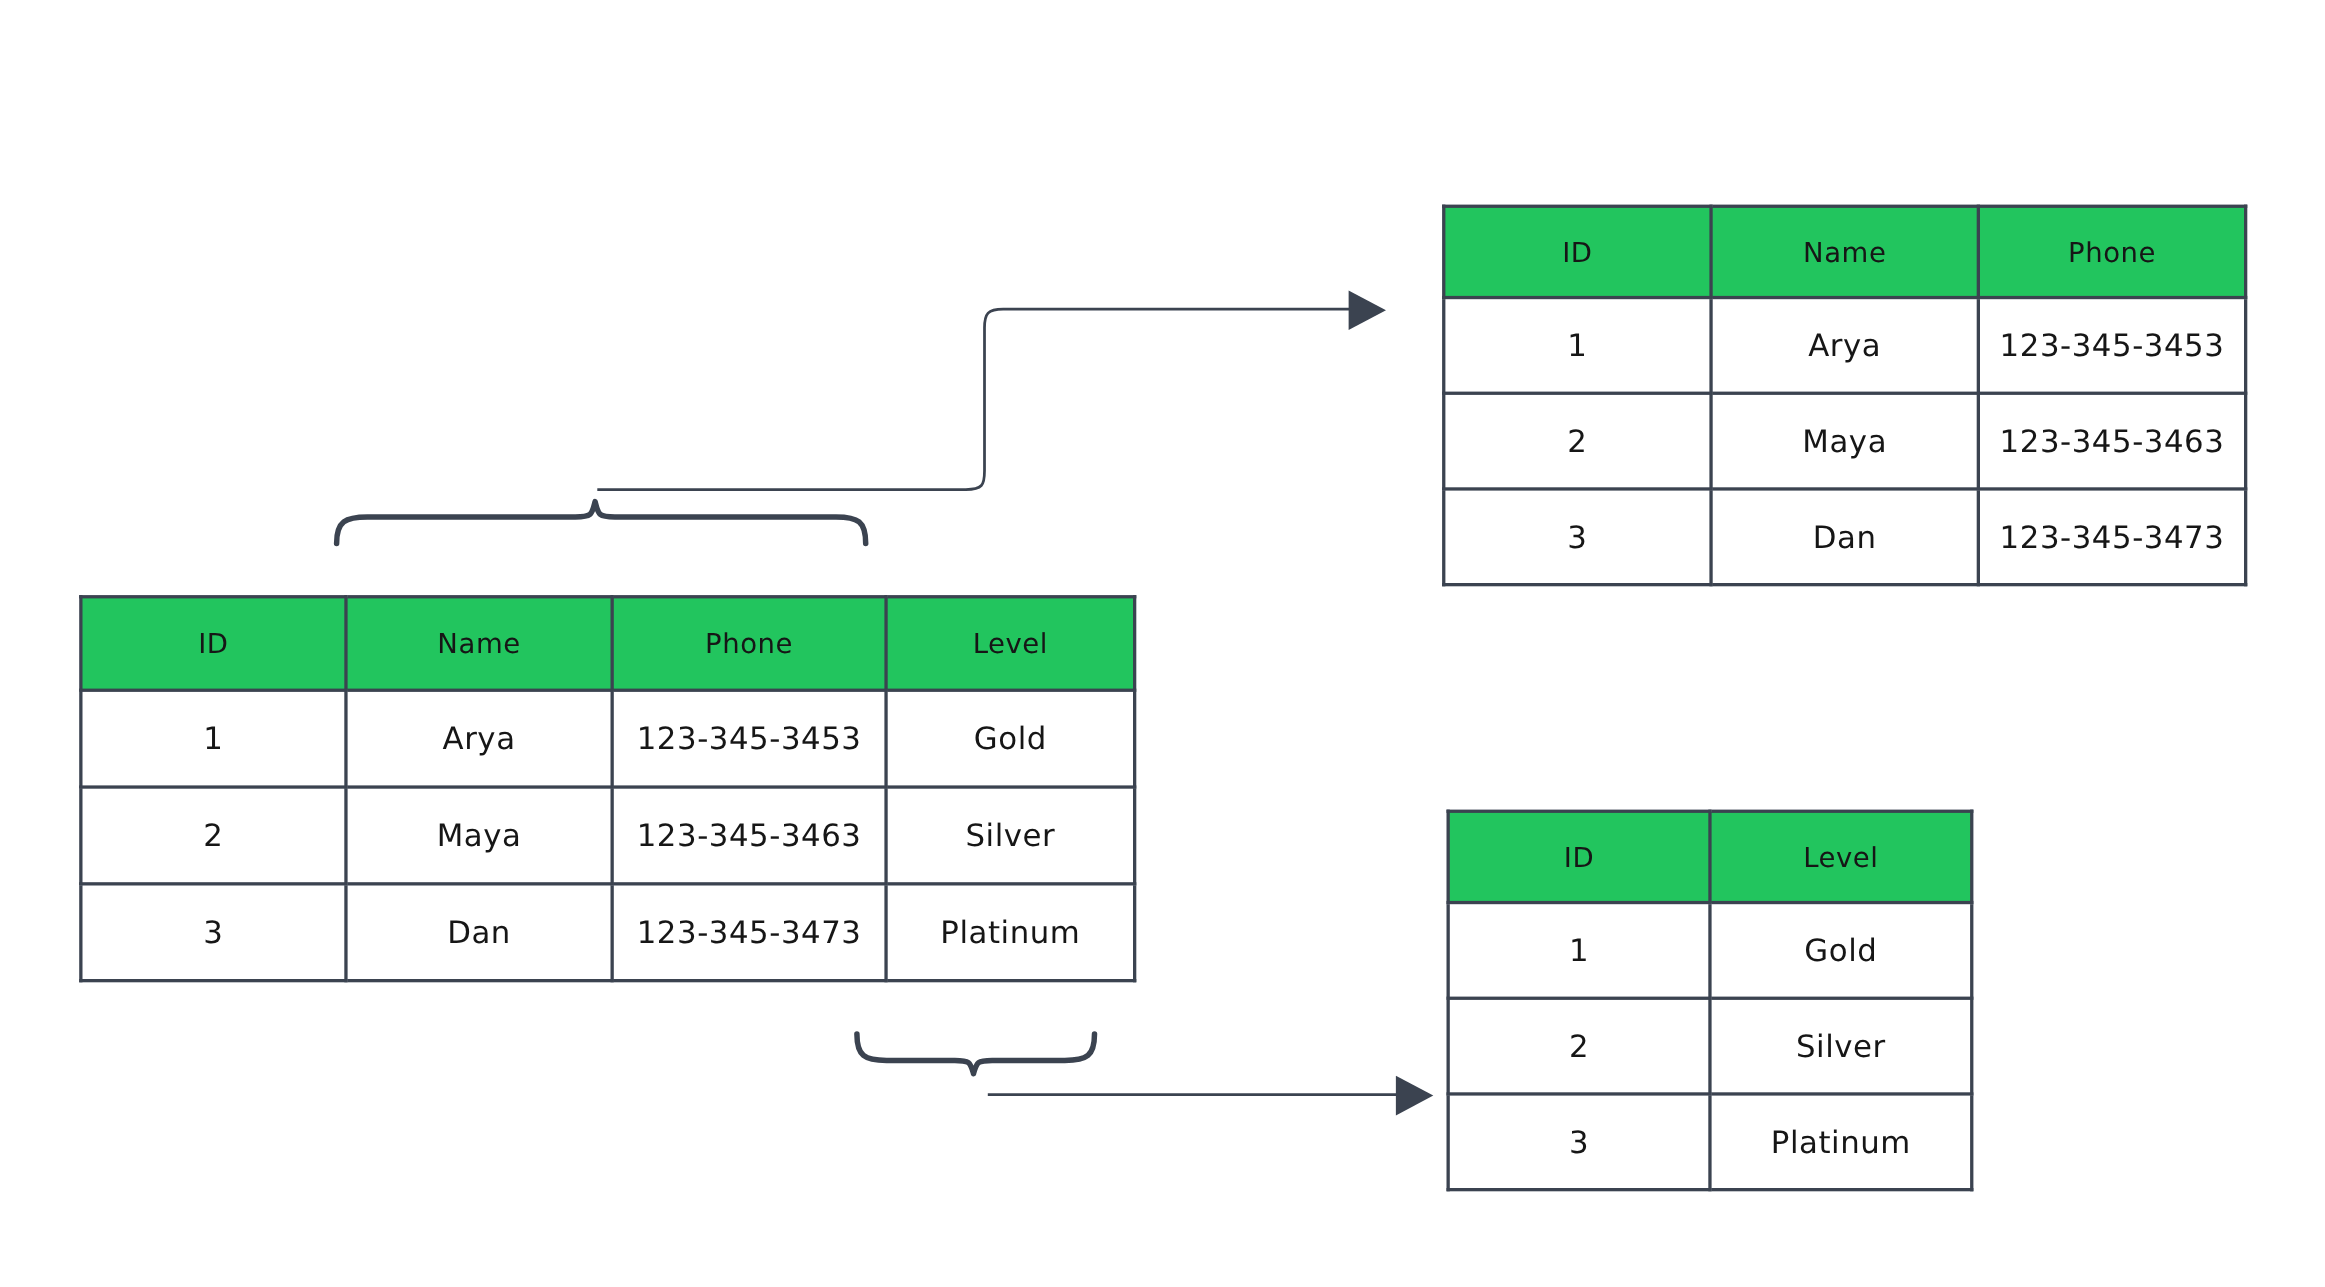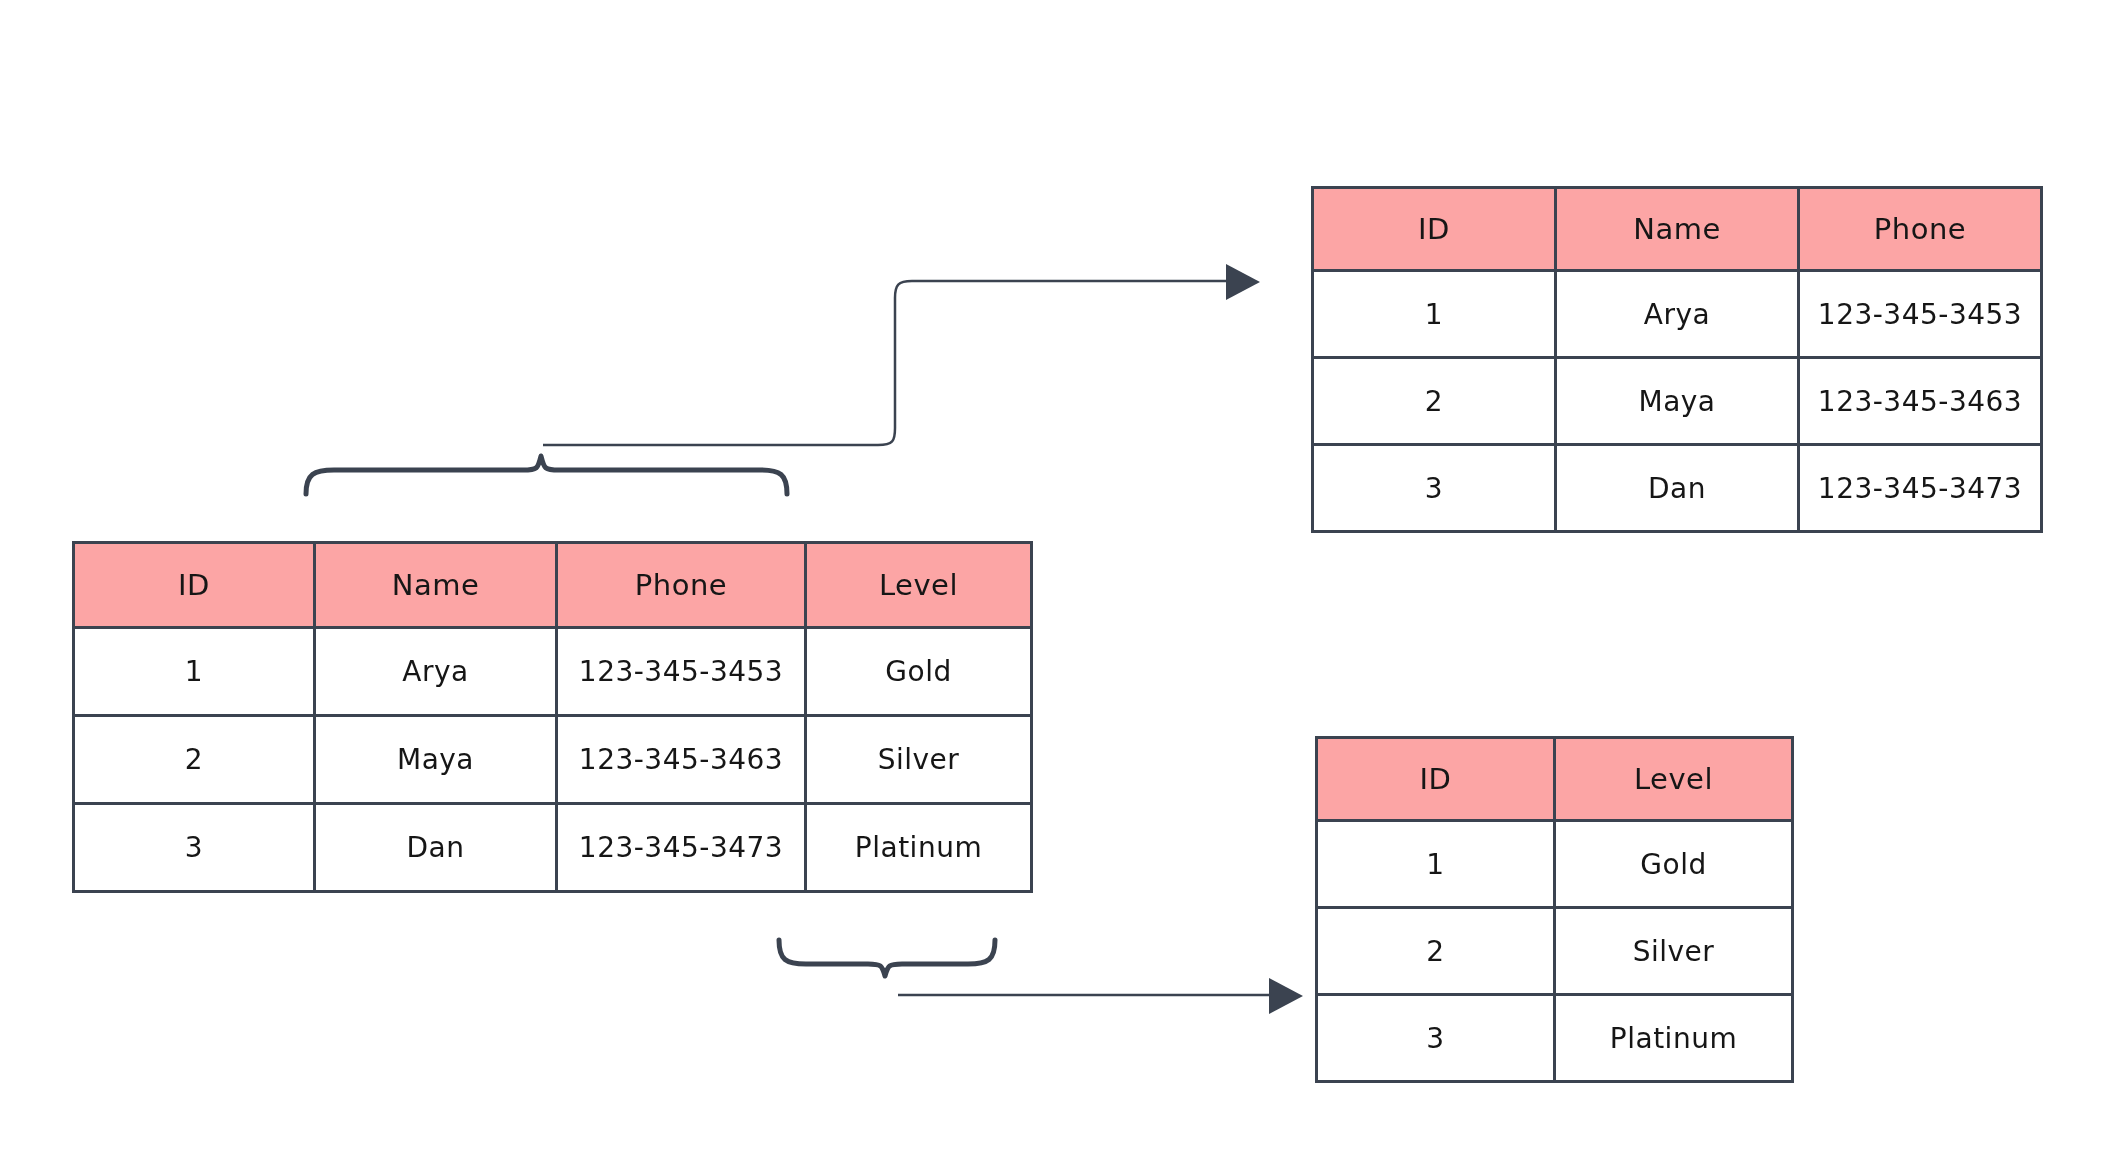--- a/index.html
+++ b/index.html
@@ -32,22 +32,22 @@
   .tbl td {
     border: 3px solid #3b4350;
     text-align: center;
     vertical-align: middle;
     color: #161616;
     font-family: "DejaVu Sans", sans-serif;
     font-weight: 400;
     letter-spacing: 0.5px;
   }
   .tbl .hdr td {
-    background: #fca5a5;
-    font-size: 29px;
+    background: #22c55e;
+    font-size: 25px;
   }
   .tbl .bodyrow td {
     background: #ffffff;
     font-size: 28px;
   }
 
   
   #table-source {
     left: 72px;
     top: 541px;

